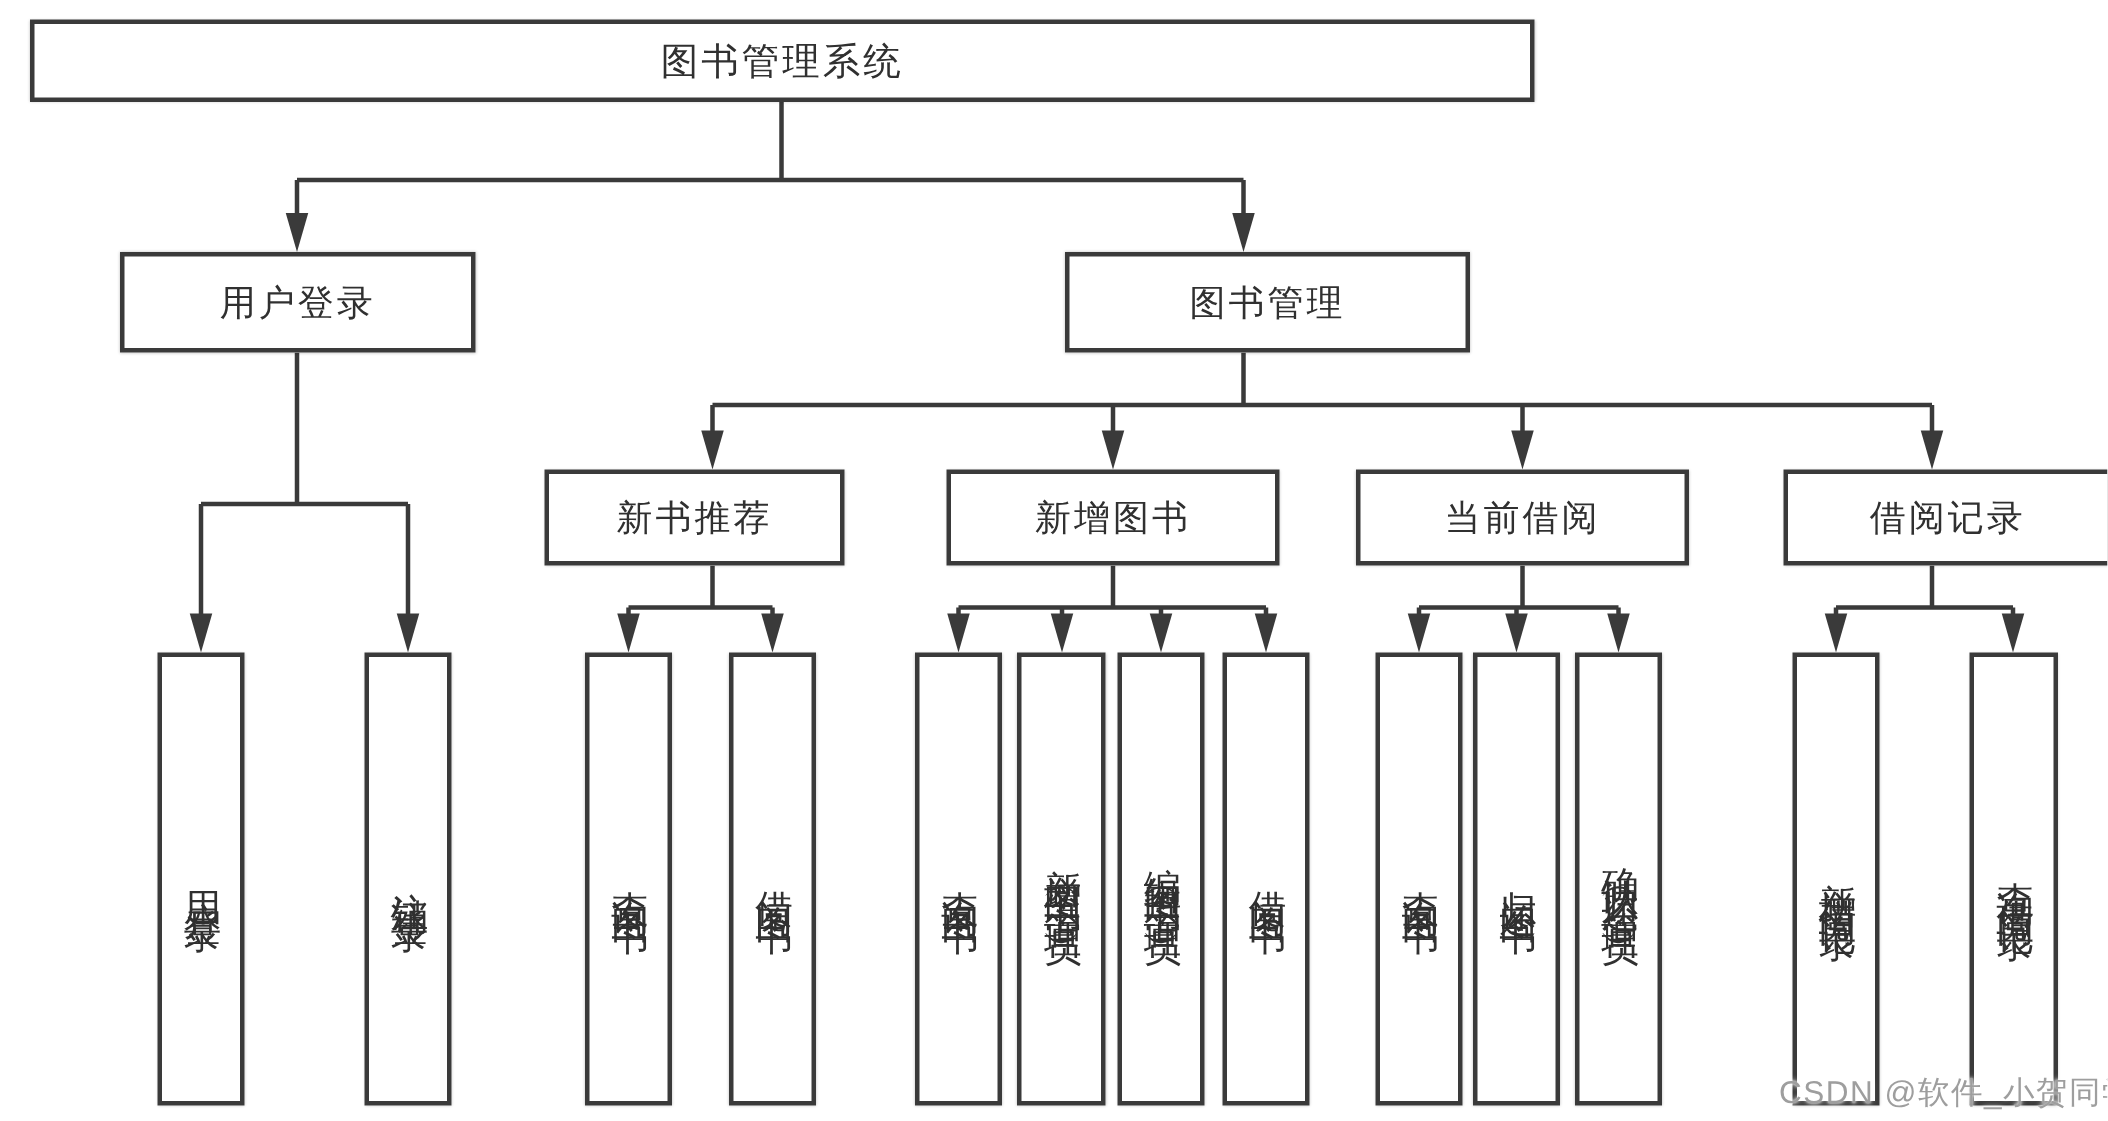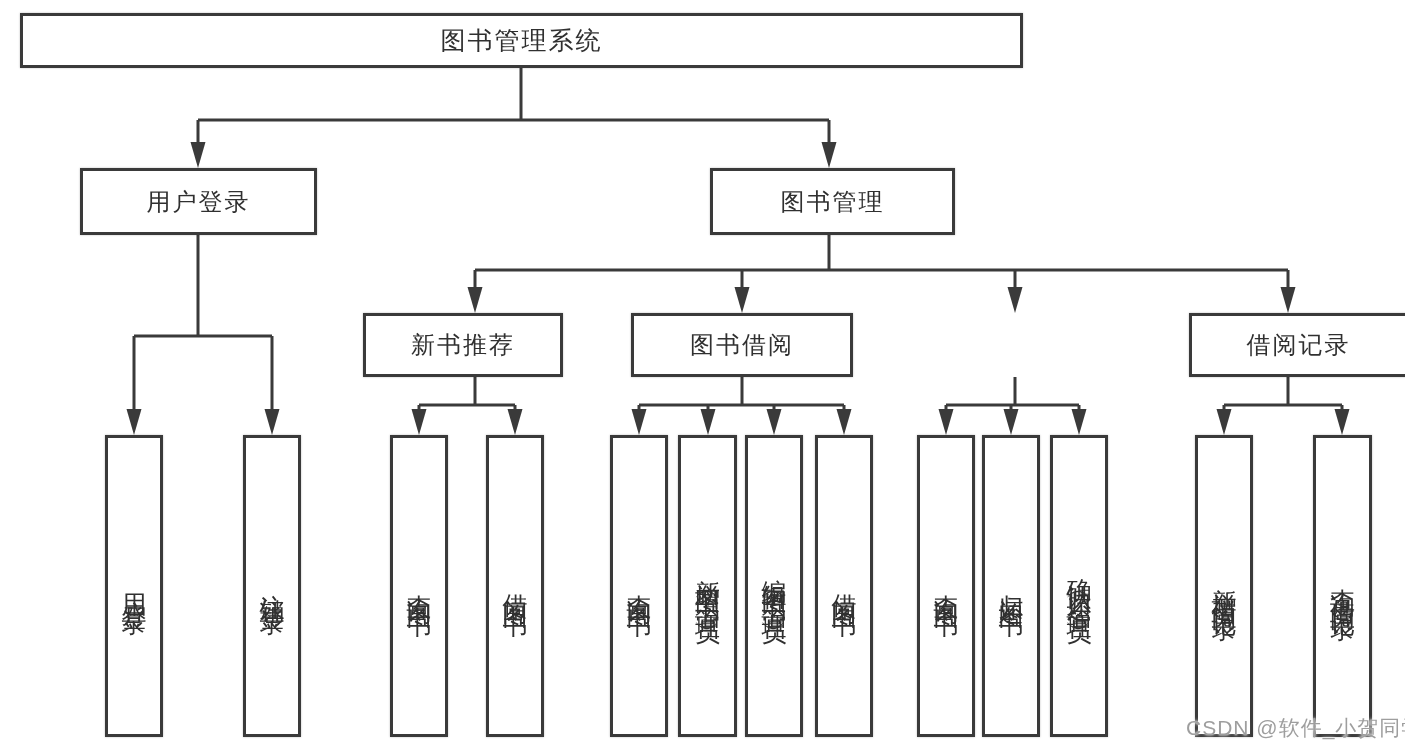--- a/index.html
+++ b/index.html
@@ -94,29 +94,32 @@
     <polygon class="arrowhead" points="1334.5,409 1349.5,409 1342,435"></polygon>
   </svg>
 
   <div class="box root" style="left:20px;top:13px;width:1003px;height:55px;">
     <span class="hlabel">图书管理系统</span>
   </div>
 
   <div class="box" style="left:80px;top:168px;width:237px;height:67px;">
     <span class="hlabel">用户登录</span>
   </div>
-  <div class="box" style="left:710px;top:168px;width:245px;height:67px;justify-content:center;">
+  <div class="box" style="left:710px;top:168px;width:270px;height:67px;justify-content:center;">
     <span class="hlabel">图书管理</span>
   </div>
 
   <div class="box" style="left:363px;top:313px;width:200px;height:64px;">
     <span class="hlabel">新书推荐</span>
   </div>
   <div class="box" style="left:631px;top:313px;width:222px;height:64px;">
-    <span class="hlabel">图书借阅</span>
+    <span class="hlabel">新增图书</span>
+  </div>
+  <div class="box" style="left:904px;top:313px;width:222px;height:64px;">
+    <span class="hlabel">当前借阅</span>
   </div>
   <div class="box" style="left:1178px;top:313px;width:219px;height:64px;margin-left:11px;">
     <span class="hlabel">借阅记录</span>
   </div>
 
   <div class="box" style="left:105px;top:435px;width:58px;height:302px;">
     <span class="vtext">用户登录</span>
   </div>
   <div class="box" style="left:243px;top:435px;width:58px;height:302px;">
     <span class="vtext">注销登录</span>

